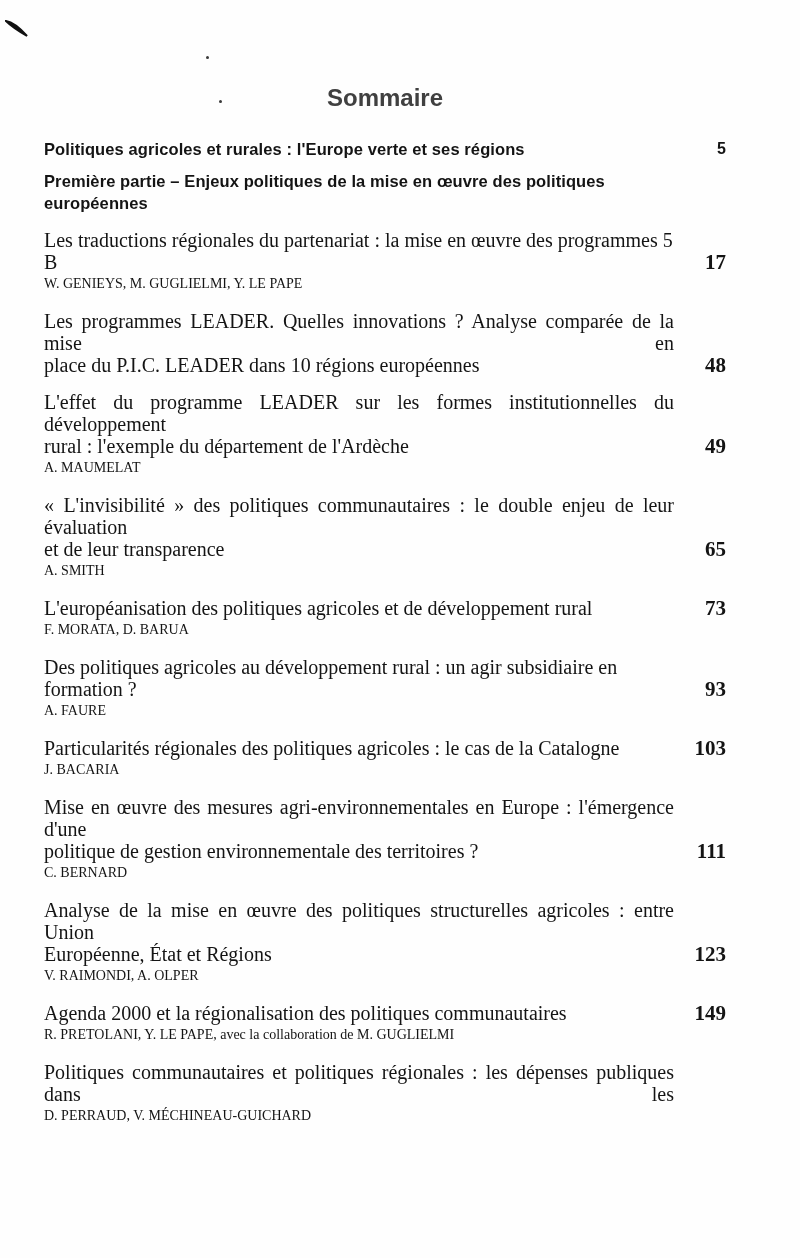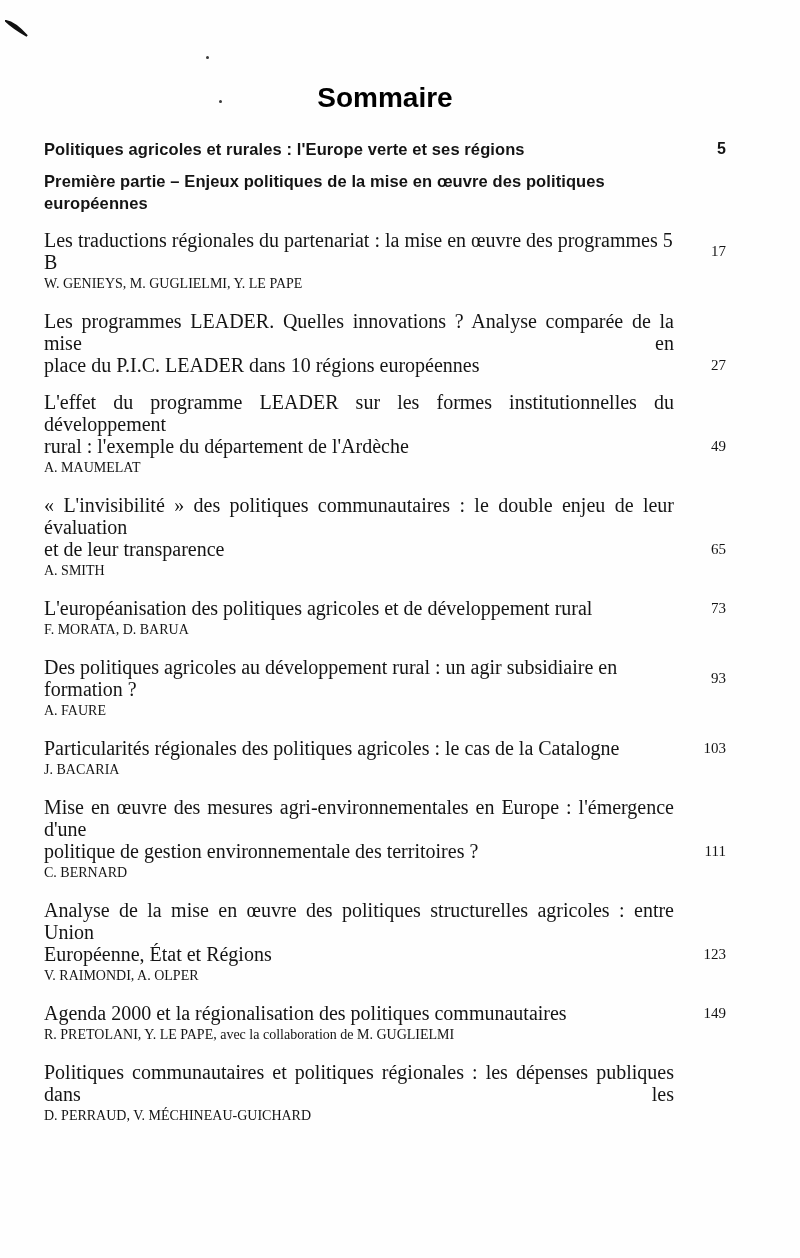--- a/index.html
+++ b/index.html
@@ -19,44 +19,45 @@
   .speck.s2 { left: 219px; top: 100px; width: 3px; height: 3px; }
   .page {
     position: absolute;
     left: 44px;
     top: 84px;
     width: 682px;
   }
   .doc-title {
     font-family: "Liberation Sans", sans-serif;
     font-weight: 700;
-    font-size: 28px;
+    font-size: 24px;
     line-height: 28px;
     text-align: center;
     margin-bottom: 26px;
-    color: #000000;
+    color: #404040;
   }
   .entry { margin-bottom: 15px; }
   .entry.chapter { margin-bottom: 10px; }
   .entry .line {
     width: 630px;
     font-size: 20px;
     line-height: 22px;
   }
   .entry .line.justified {
     text-align: justify;
     text-align-last: justify;
   }
-  .line-row { display: flex; align-items: center; width: 682px; }
+  .line-row { display: flex; align-items: flex-end; width: 682px; }
   .line-row .line { flex: none; }
   .pagenum {
     margin-left: auto;
-    font-size: 15px;
+    font-size: 21px;
     line-height: 22px;
     text-align: right;
+    font-weight: bold;
   }
   .entry.chapter .line,
   .entry.part .line {
     font-family: "Liberation Sans", sans-serif;
     font-weight: 700;
     font-size: 16.5px;
     line-height: 22px;
     letter-spacing: 0.1px;
   }
   .entry.chapter .pagenum {
@@ -97,21 +98,21 @@
         <div class="line-row">
           <div class="line">Les traductions régionales du partenariat : la mise en œuvre des programmes 5 B</div>
           <div class="pagenum">17</div>
         </div>
         <div class="authors">W. GENIEYS, M. GUGLIELMI, Y. LE PAPE</div>
       </div>
       <div class="entry article">
         <div class="line justified">Les programmes LEADER. Quelles innovations ? Analyse comparée de la mise en</div>
         <div class="line-row">
           <div class="line">place du P.I.C. LEADER dans 10 régions européennes</div>
-          <div class="pagenum">27</div>
+          <div class="pagenum">48</div>
         </div>
       </div>
       <div class="entry article">
         <div class="line justified">L'effet du programme LEADER sur les formes institutionnelles du développement</div>
         <div class="line-row">
           <div class="line">rural : l'exemple du département de l'Ardèche</div>
           <div class="pagenum">49</div>
         </div>
         <div class="authors">A. MAUMELAT</div>
       </div>

